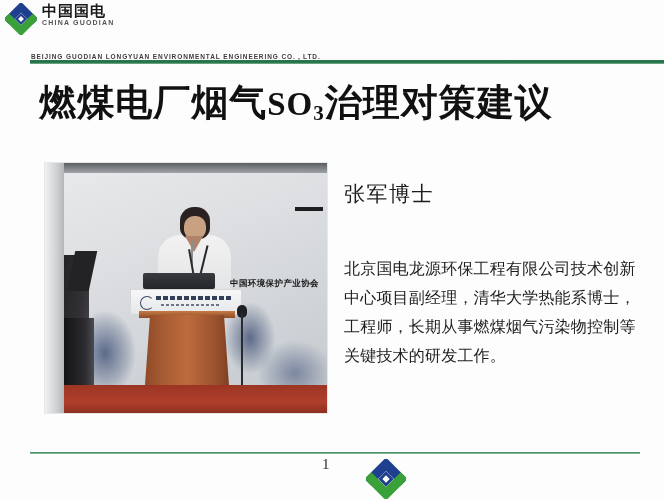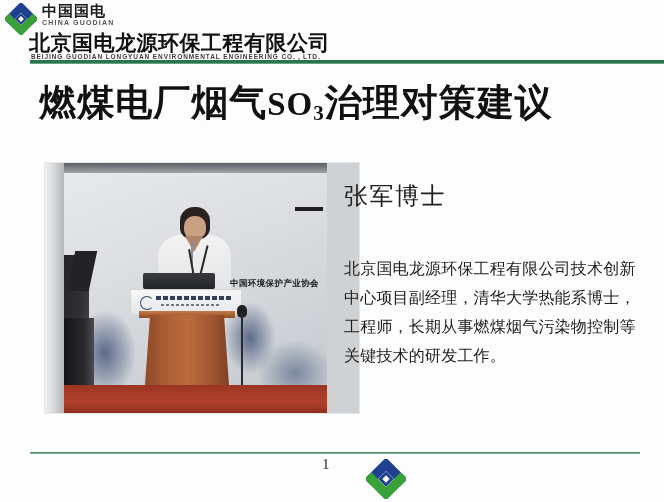--- a/index.html
+++ b/index.html
@@ -105,21 +105,21 @@
     vertical-align: baseline;
     position: relative;
     top: 5px;
   }
 
   
   #speaker-photo {
     position: absolute;
     left: 45px;
     top: 163px;
-    width: 314px;
+    width: 282px;
     height: 250px;
     overflow: hidden;
     background: #cfd2d4;
     box-shadow: 0 0 0 1px #e7e7e7;
   }
   .ph-wall {
     position: absolute;
     left: 0; top: 0;
     width: 282px; height: 250px;
     background: linear-gradient(160deg, #e9eaec 0%, #dcdee1 38%, #cfd3d7 70%, #c2c7cc 100%);
@@ -351,21 +351,21 @@
     width: 28px;
     height: 4px;
     background: #1d1d1f;
   }
 
   
   #speaker-name {
     position: absolute;
     left: 344px;
     top: 180px;
-    font-size: 24px;
+    font-size: 21px;
     color: #1d1d1d;
     letter-spacing: 1.5px;
     white-space: nowrap;
   }
   #speaker-bio {
     position: absolute;
     left: 344px;
     top: 254px;
     width: 300px;
     font-size: 16px;
@@ -418,21 +418,20 @@
   <svg id="corp-logo-mark" viewBox="0 0 100 100">
     <g transform="rotate(45 50 50)">
       <path d="M12 12 H88 V36 H36 V88 H12 Z" fill="#1f3f8f"></path>
       <path d="M88 88 H12 V64 H64 V12 H88 Z" fill="#3aa03a"></path>
       <rect x="40" y="40" width="20" height="20" fill="none" stroke="#1f3f8f" stroke-width="7"></rect>
     </g>
   </svg>
 
   <div id="corp-name-cn">中国国电</div>
   <div id="corp-name-en">CHINA GUODIAN</div>
-  <div id="company-name-cn">北京国电龙源环保工程有限公司</div>
   <div id="company-name-en">BEIJING GUODIAN LONGYUAN ENVIRONMENTAL ENGINEERING CO.，LTD.</div>
   <div id="header-green-bar"></div>
 </div>
 
 <div id="slide-title">
   <span>燃煤电厂烟气</span><span class="sub-formula"><span>SO</span><sub>3</sub></span><span>治理对策建议</span>
 </div>
 
 <div id="speaker-photo">
   <div class="ph-wall"></div>

